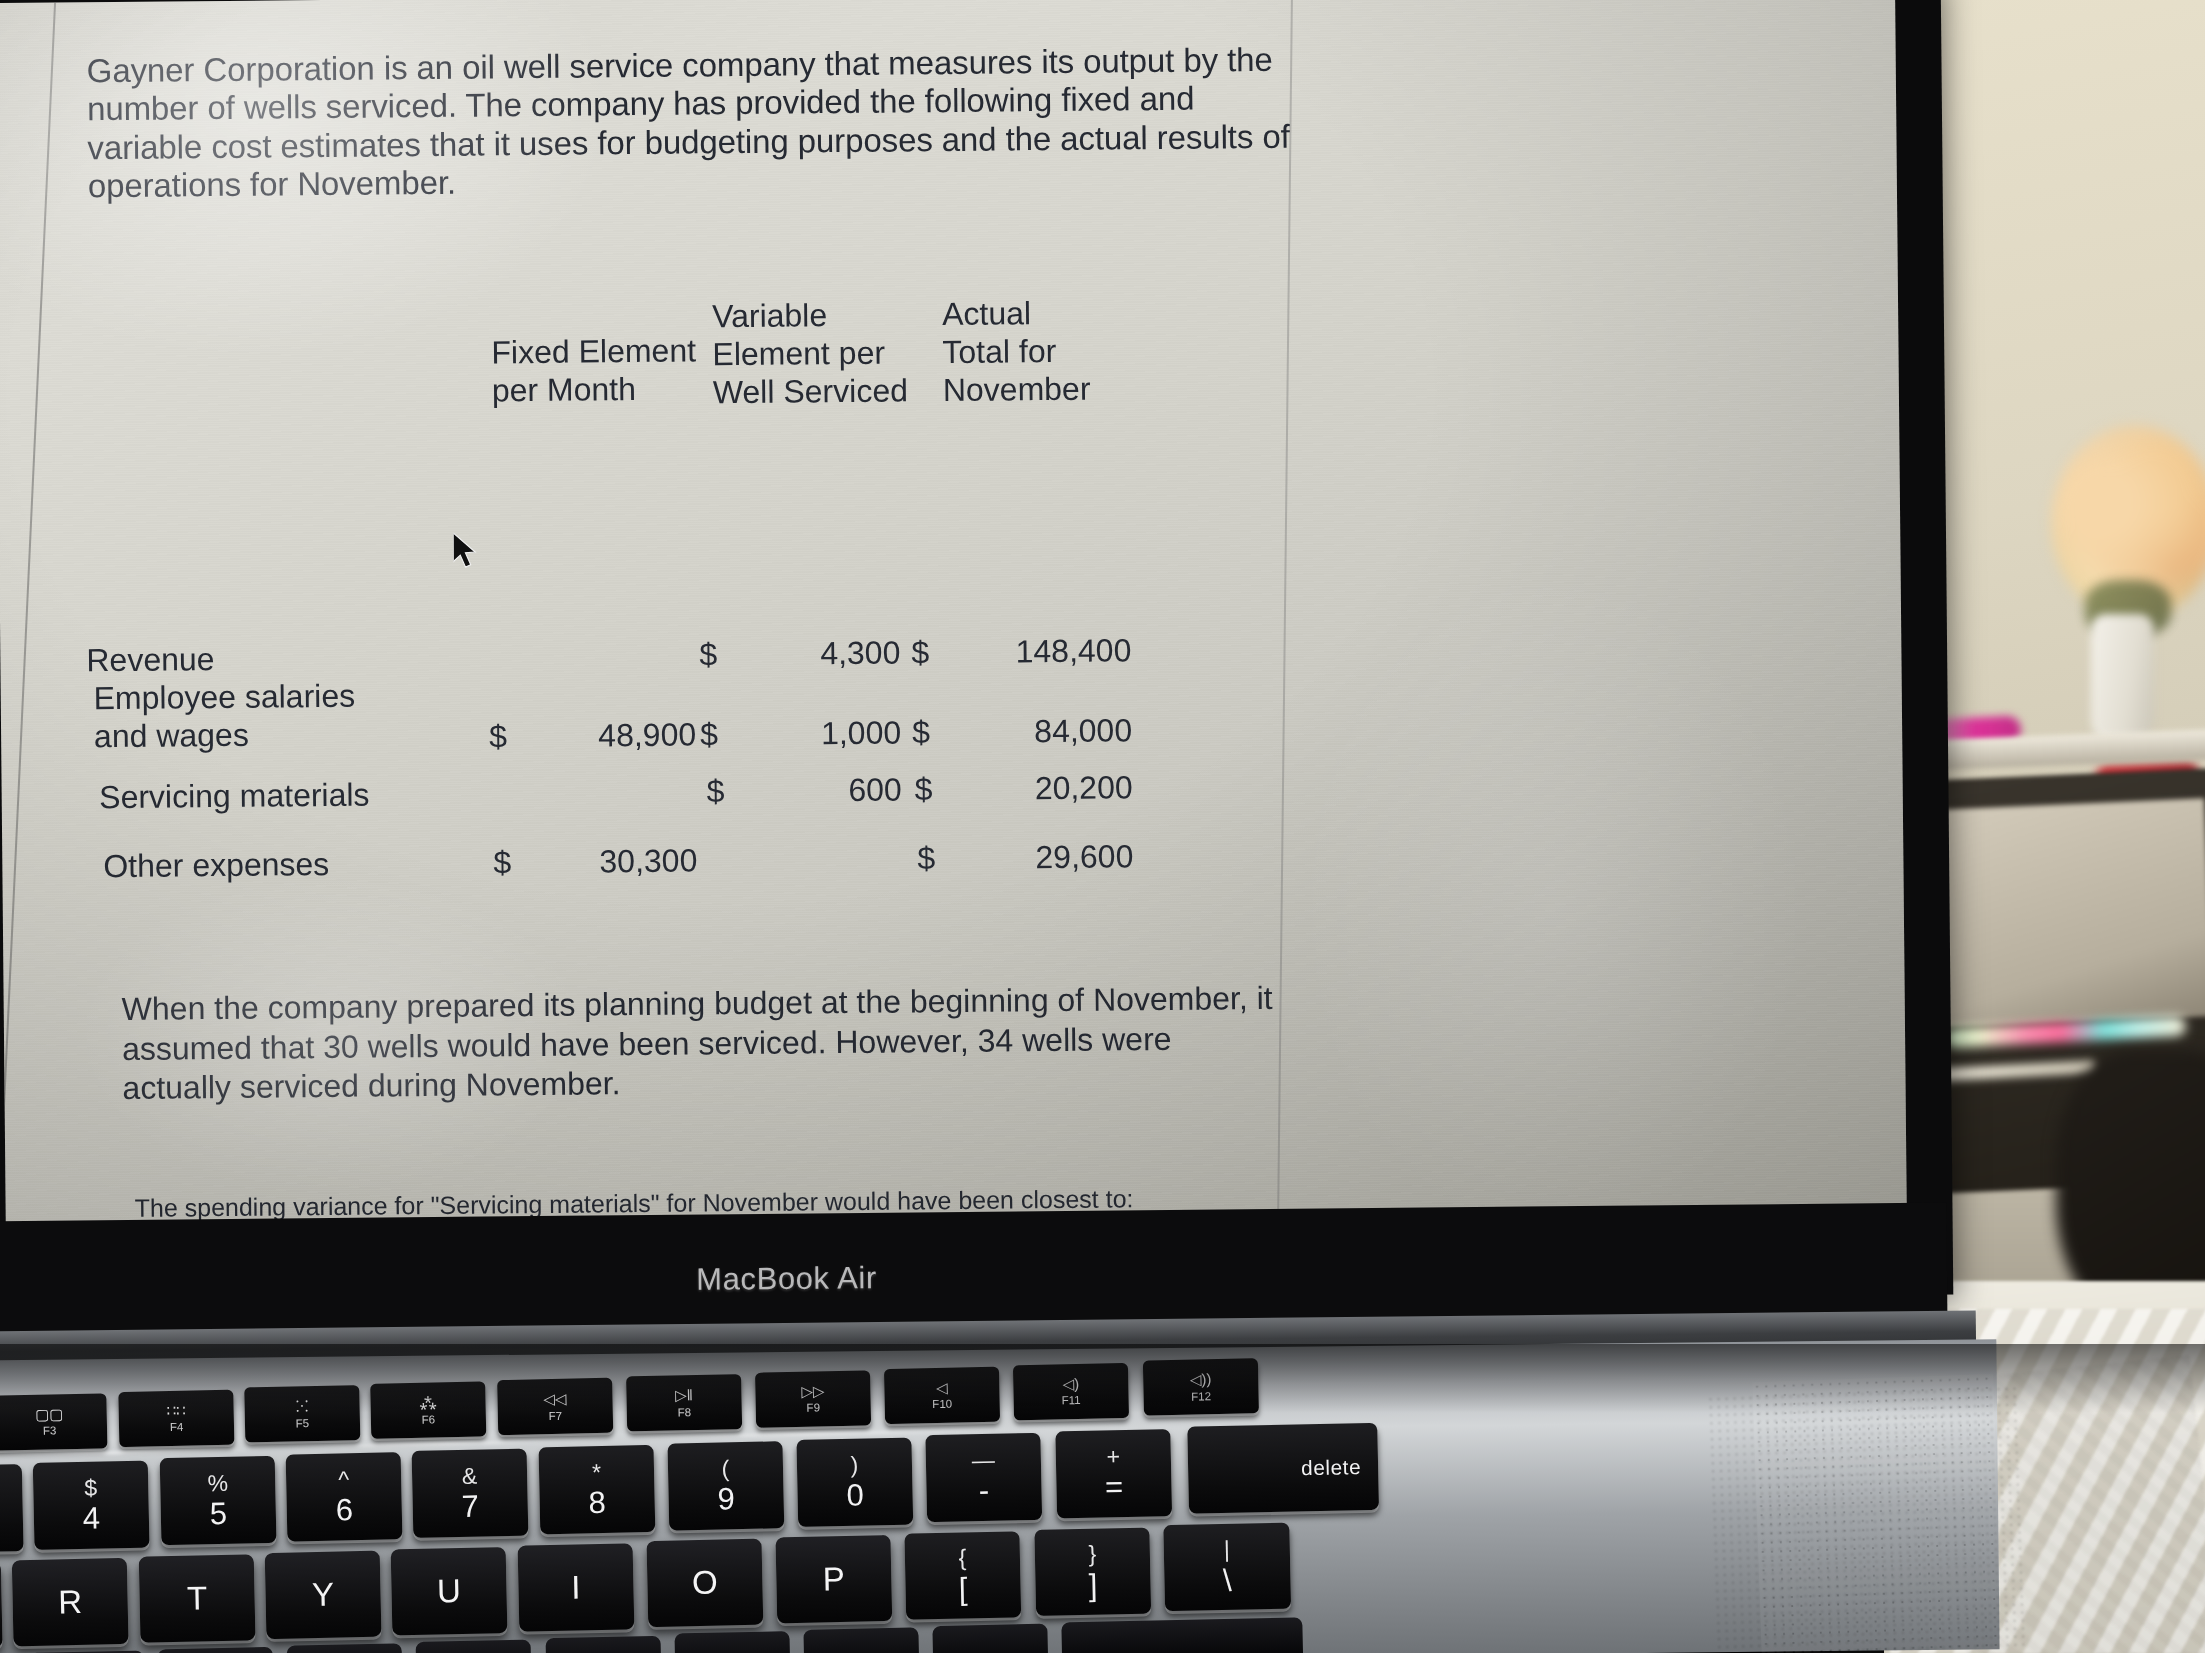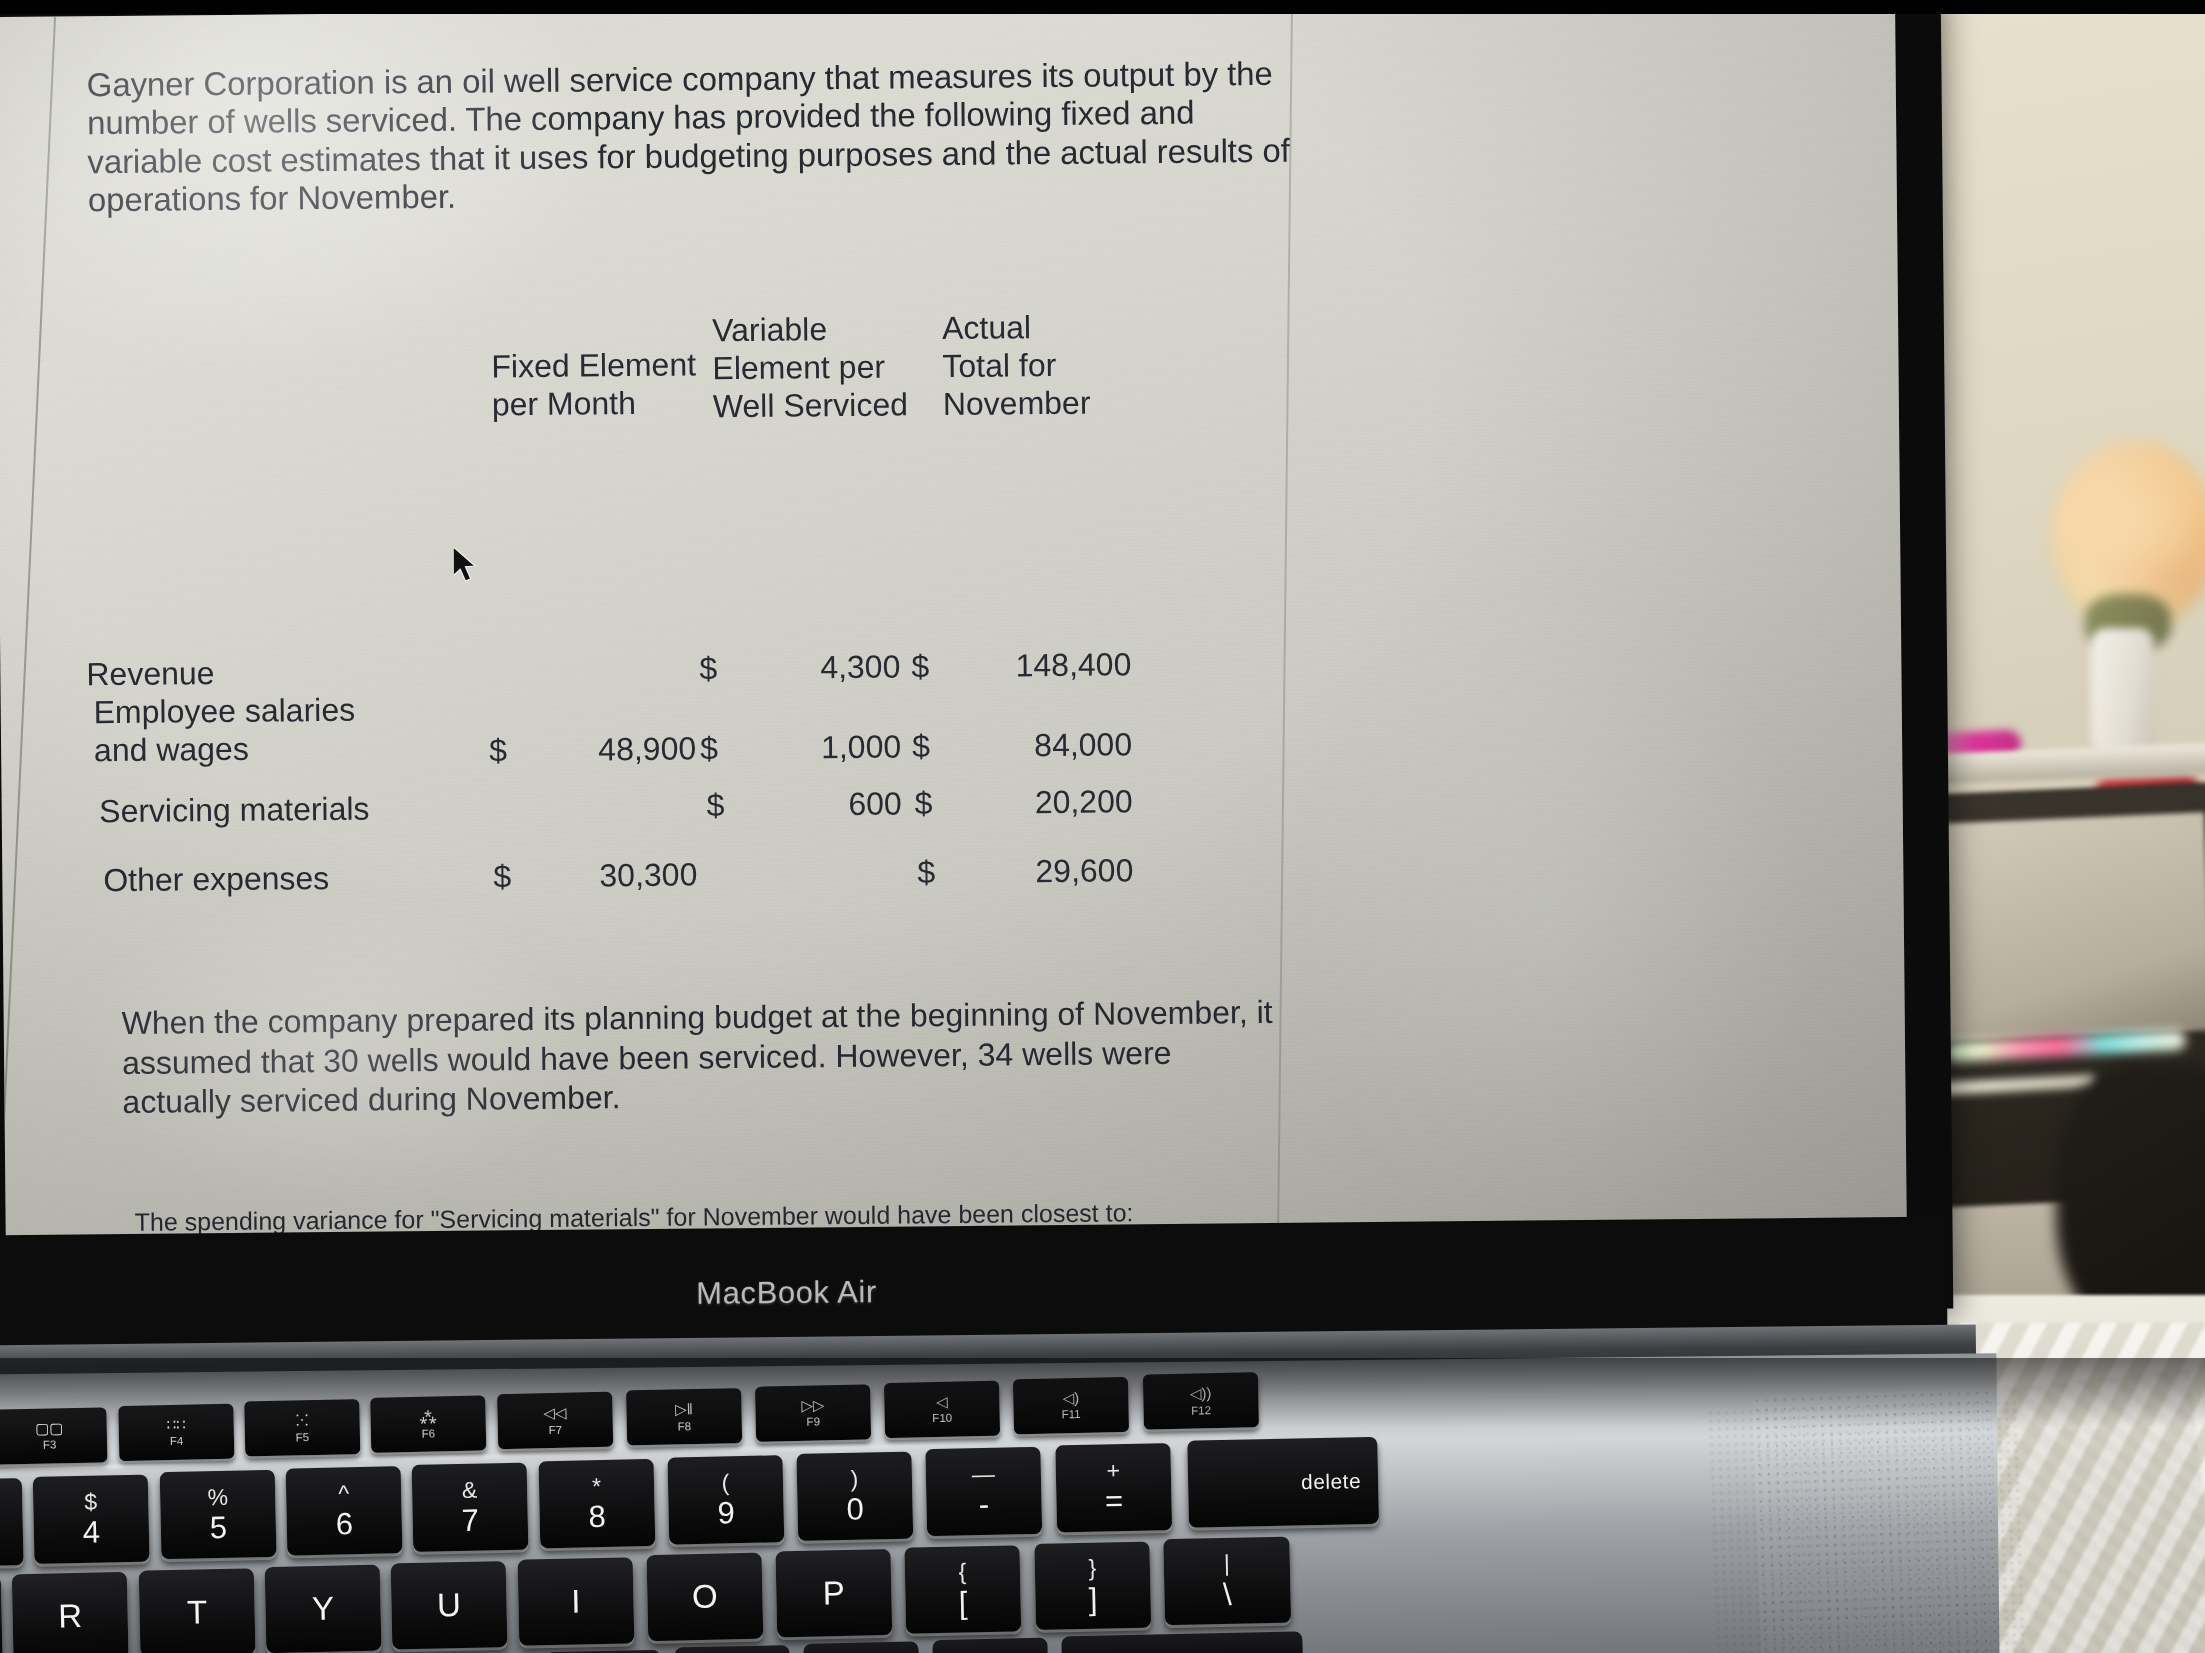--- a/index.html
+++ b/index.html
@@ -1,18 +1,18 @@
 <!DOCTYPE html>
 <html style="font-size:9.2px"><head>
 <meta charset="utf-8">
 <style>
   html,body{margin:0;padding:0;background:#000;}
   body{width:2205px;height:1654px;overflow:hidden;font-family:"Liberation Sans",sans-serif;}
 
-  #scene{position:absolute;inset:0;overflow:hidden;margin-top:14px;}
+  #scene{position:absolute;inset:0;overflow:hidden;}
 
   
   .room{position:absolute;left:1884px;top:0;width:322px;height:1654px;overflow:hidden;
         background:linear-gradient(160deg,#ded7c2 0%,#e3dcc7 28%,#d9d2bd 52%,#cfc8b4 70%,#b9b2a0 100%);}
   .room-wall{position:absolute;left:0;top:0;width:322px;height:833px;
         background:linear-gradient(170deg,#e7e0cb,#ddd6c1 60%,#d2cbb6);}
   .vase{position:absolute;left:207px;top:614px;width:63px;height:132px;border-radius:15px 15px 26.4px 26.4px;
         background:linear-gradient(100deg,#f4f1ea,#e2ded2 60%,#c9c4b6);filter:blur(4px);}
   .flowers{position:absolute;left:167px;top:425px;width:167px;height:195px;border-radius:50%;
         background:radial-gradient(circle at 30% 40%,#f7d7a8 0 20%,rgba(247,215,168,0) 60%),

